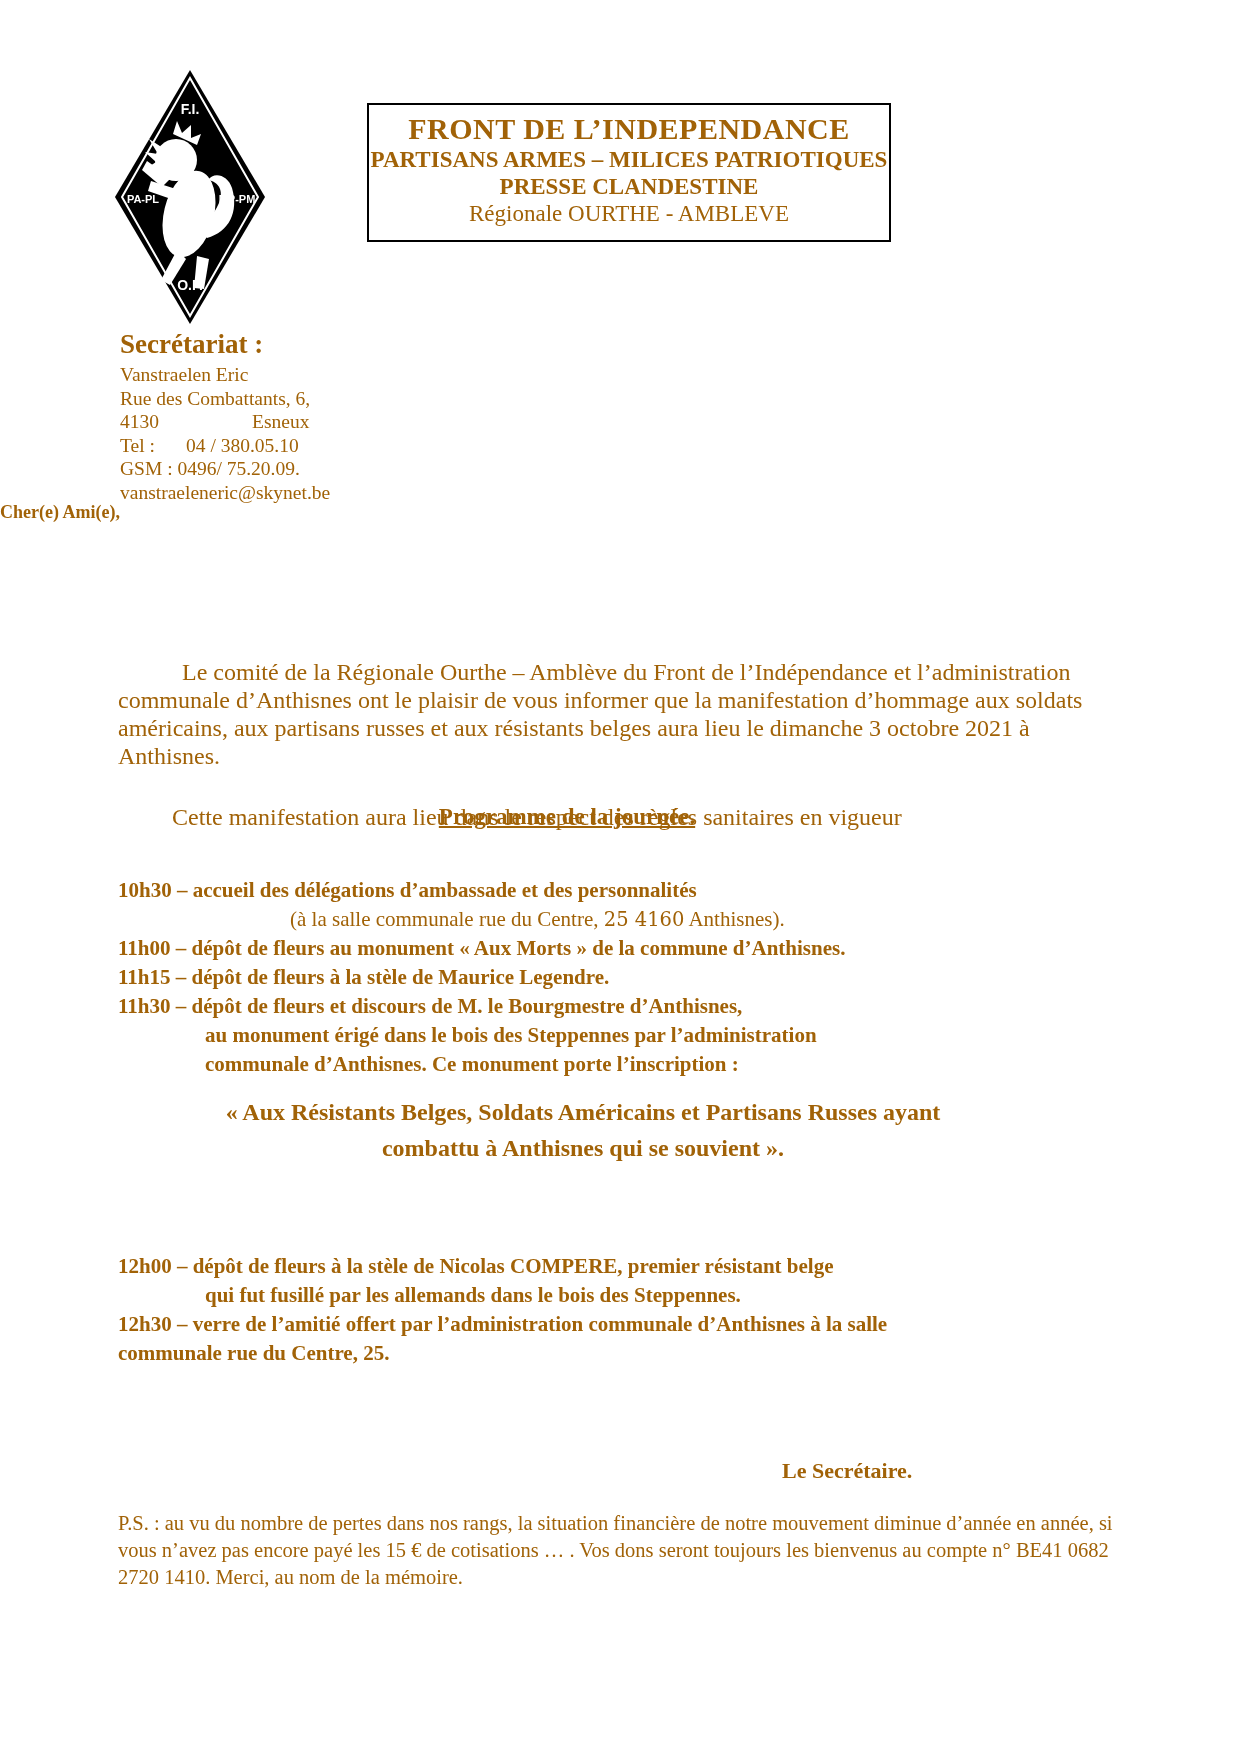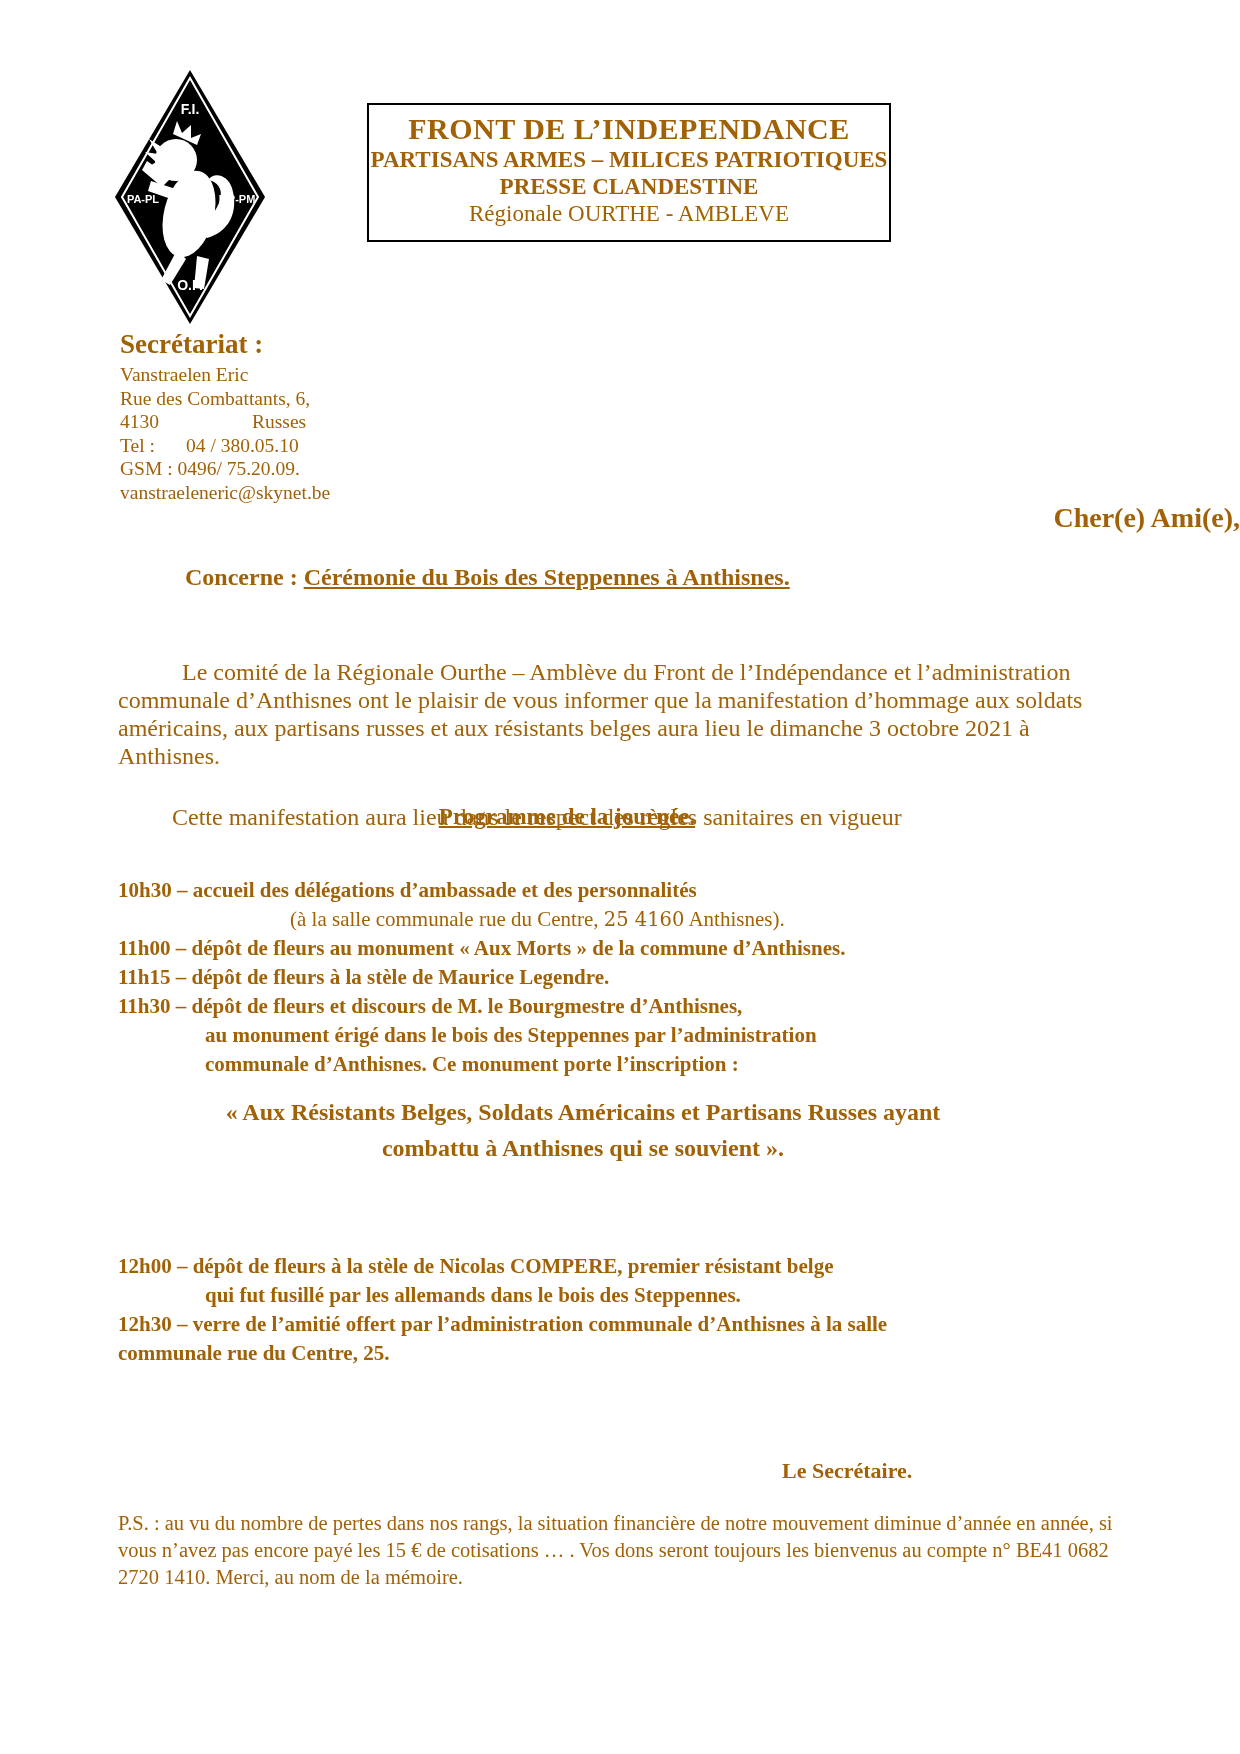--- a/index.html
+++ b/index.html
@@ -27,21 +27,21 @@
   .org-region  { font-size: 23px; line-height: 28px; }
 
   
   .secretariat { position: absolute; left: 120px; top: 328px; width: 300px; font-size: 19.5px; line-height: 23.5px; }
   .sec-title   { font-size: 27px; font-weight: bold; line-height: 32px; margin-bottom: 3px; }
   .postal-code { display: inline-block; width: 132px; }
   .tel-label   { display: inline-block; width: 66px; }
 
   .salutation {
     position: absolute; left: 0; top: 502px; width: 1240px;
-    text-align: right; font-size: 28px; font-weight: bold;
+    text-align: left; font-size: 18px; font-weight: bold;
   }
 
   .concerne { position: absolute; left: 185px; top: 564px; font-size: 24px; font-weight: bold; }
   .concerne .subject { text-decoration: underline; }
 
   .para { font-size: 24px; line-height: 28px; }
   .p1 { position: absolute; left: 118px; top: 634px; width: 1002px; text-indent: 64px; }
   .p2 { position: absolute; left: 118px; top: 779px; width: 1002px; text-indent: 54px; }
 
   .prog-title {
@@ -107,34 +107,31 @@
     <div class="org-sub">PARTISANS ARMES – MILICES PATRIOTIQUES</div>
     <div class="org-sub">PRESSE CLANDESTINE</div>
     <div class="org-region">Régionale OURTHE - AMBLEVE</div>
   </div>
 
   <div class="secretariat">
     <div class="sec-title">Secrétariat :</div>
     <div>Vanstraelen Eric</div>
     <div>Rue des Combattants, 6,</div>
     <div>
-      <span class="postal-code">4130</span><span>Russes</span>
+      <span class="postal-code">4130</span><span>Esneux</span>
     </div>
     <div>
       <span class="tel-label">Tel :</span><span>04 / 380.05.10</span>
     </div>
     <div>GSM : 0496/ 75.20.09.</div>
     <div>vanstraeleneric@skynet.be</div>
   </div>
 
   <div class="salutation">Cher(e) Ami(e),</div>
 
-  <div class="concerne">
-    <span>Concerne : </span><span class="subject">Cérémonie du Bois des Steppennes à Anthisnes.</span>
-  </div>
 
   <p class="para p1">Le comité de la Régionale Ourthe – Amblève du Front de l’Indépendance et l’administration communale d’Anthisnes ont le plaisir de vous informer que la manifestation d’hommage aux soldats américains, aux partisans russes et aux résistants belges aura lieu le dimanche 3 octobre 2021 à Anthisnes.</p>
   <p class="para p2">Cette manifestation aura lieu dans le respect des règles sanitaires en vigueur</p>
 
   <div class="prog-title">Programme de la journée.</div>
 
   <div class="prog-list list1">
 
   <div class="prog-line"><span>10h30 – accueil des délégations d’ambassade et des personnalités</span><span></span><span class="alt-digits"></span><span></span></div>
       <div class="prog-line regular ind2"><span></span><span>(à la salle communale rue du Centre, </span><span class="alt-digits">25 4160</span><span> Anthisnes).</span></div>

